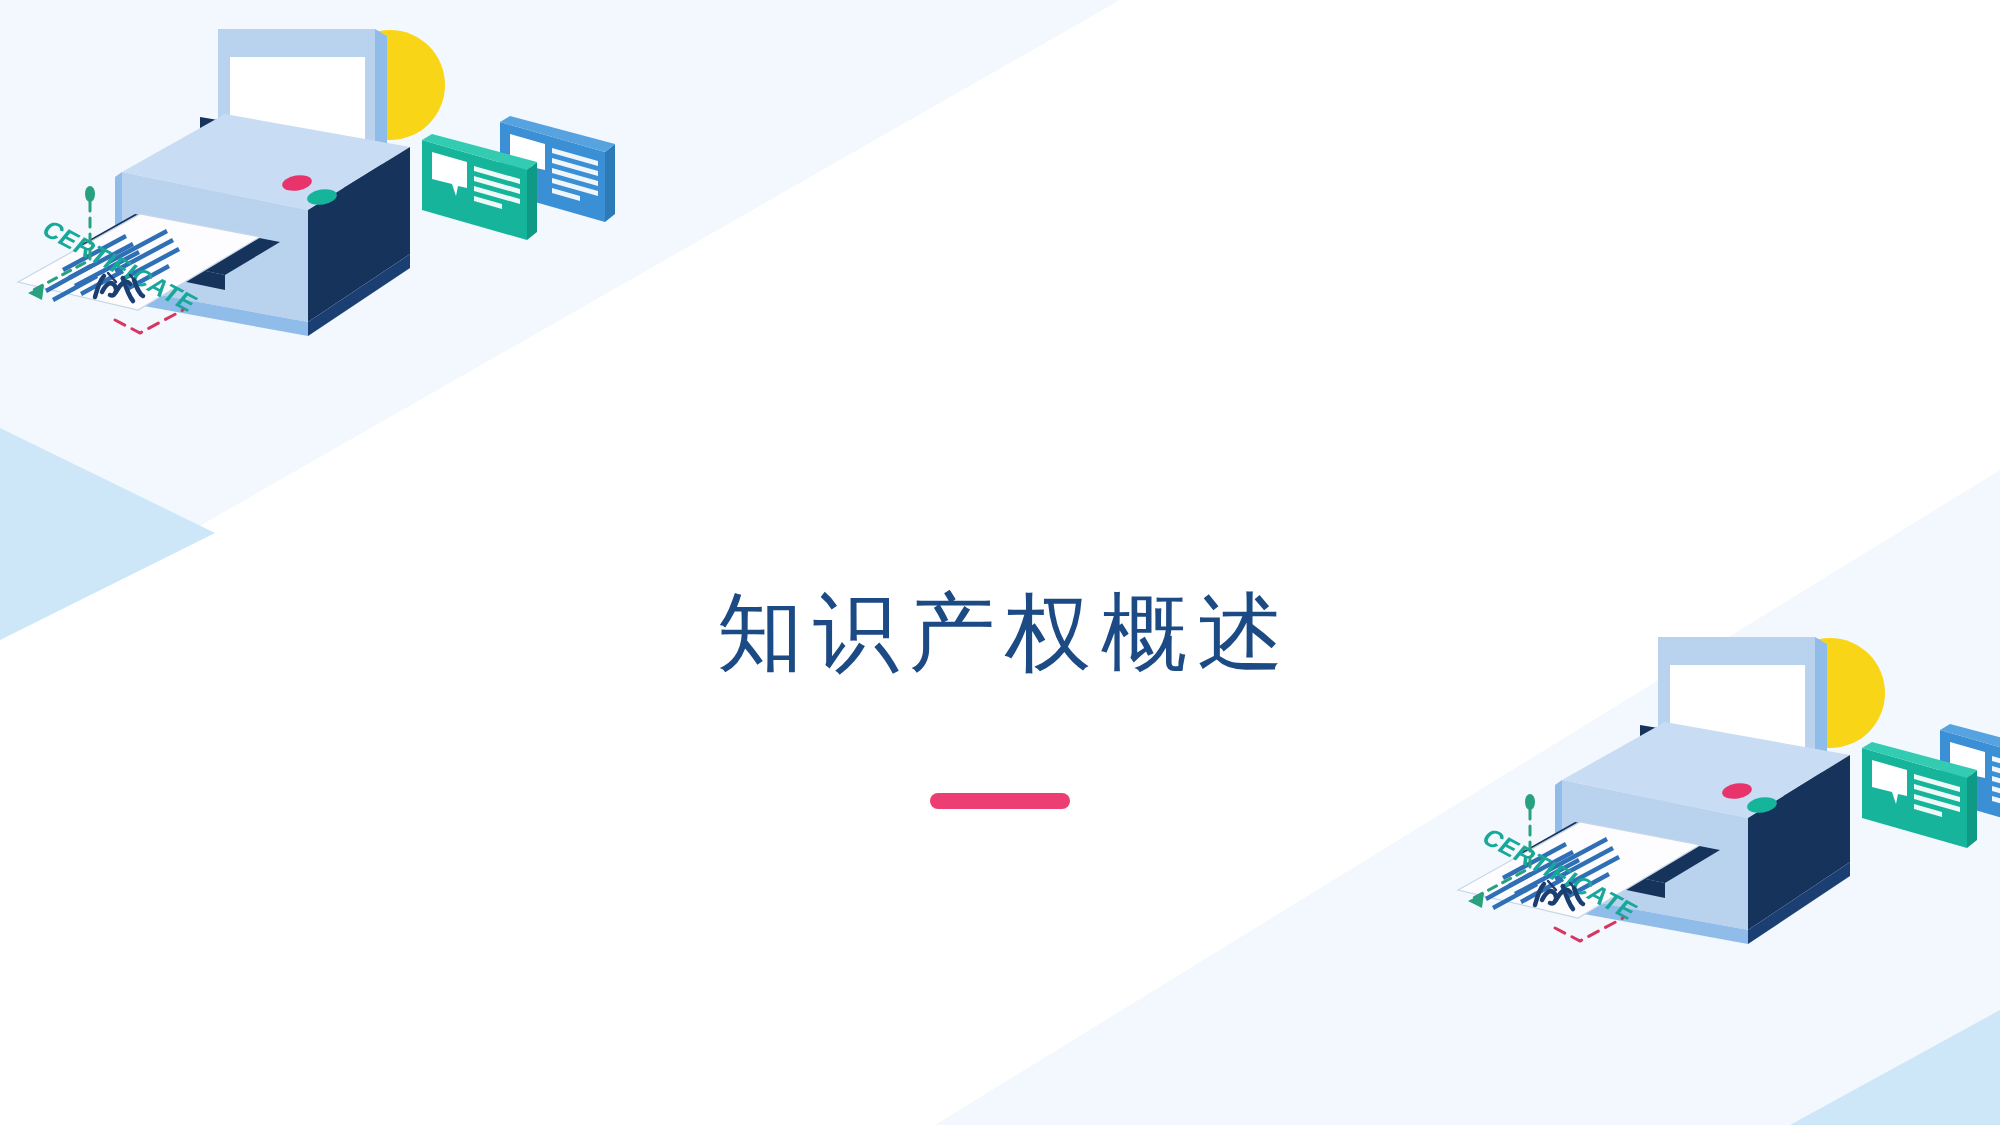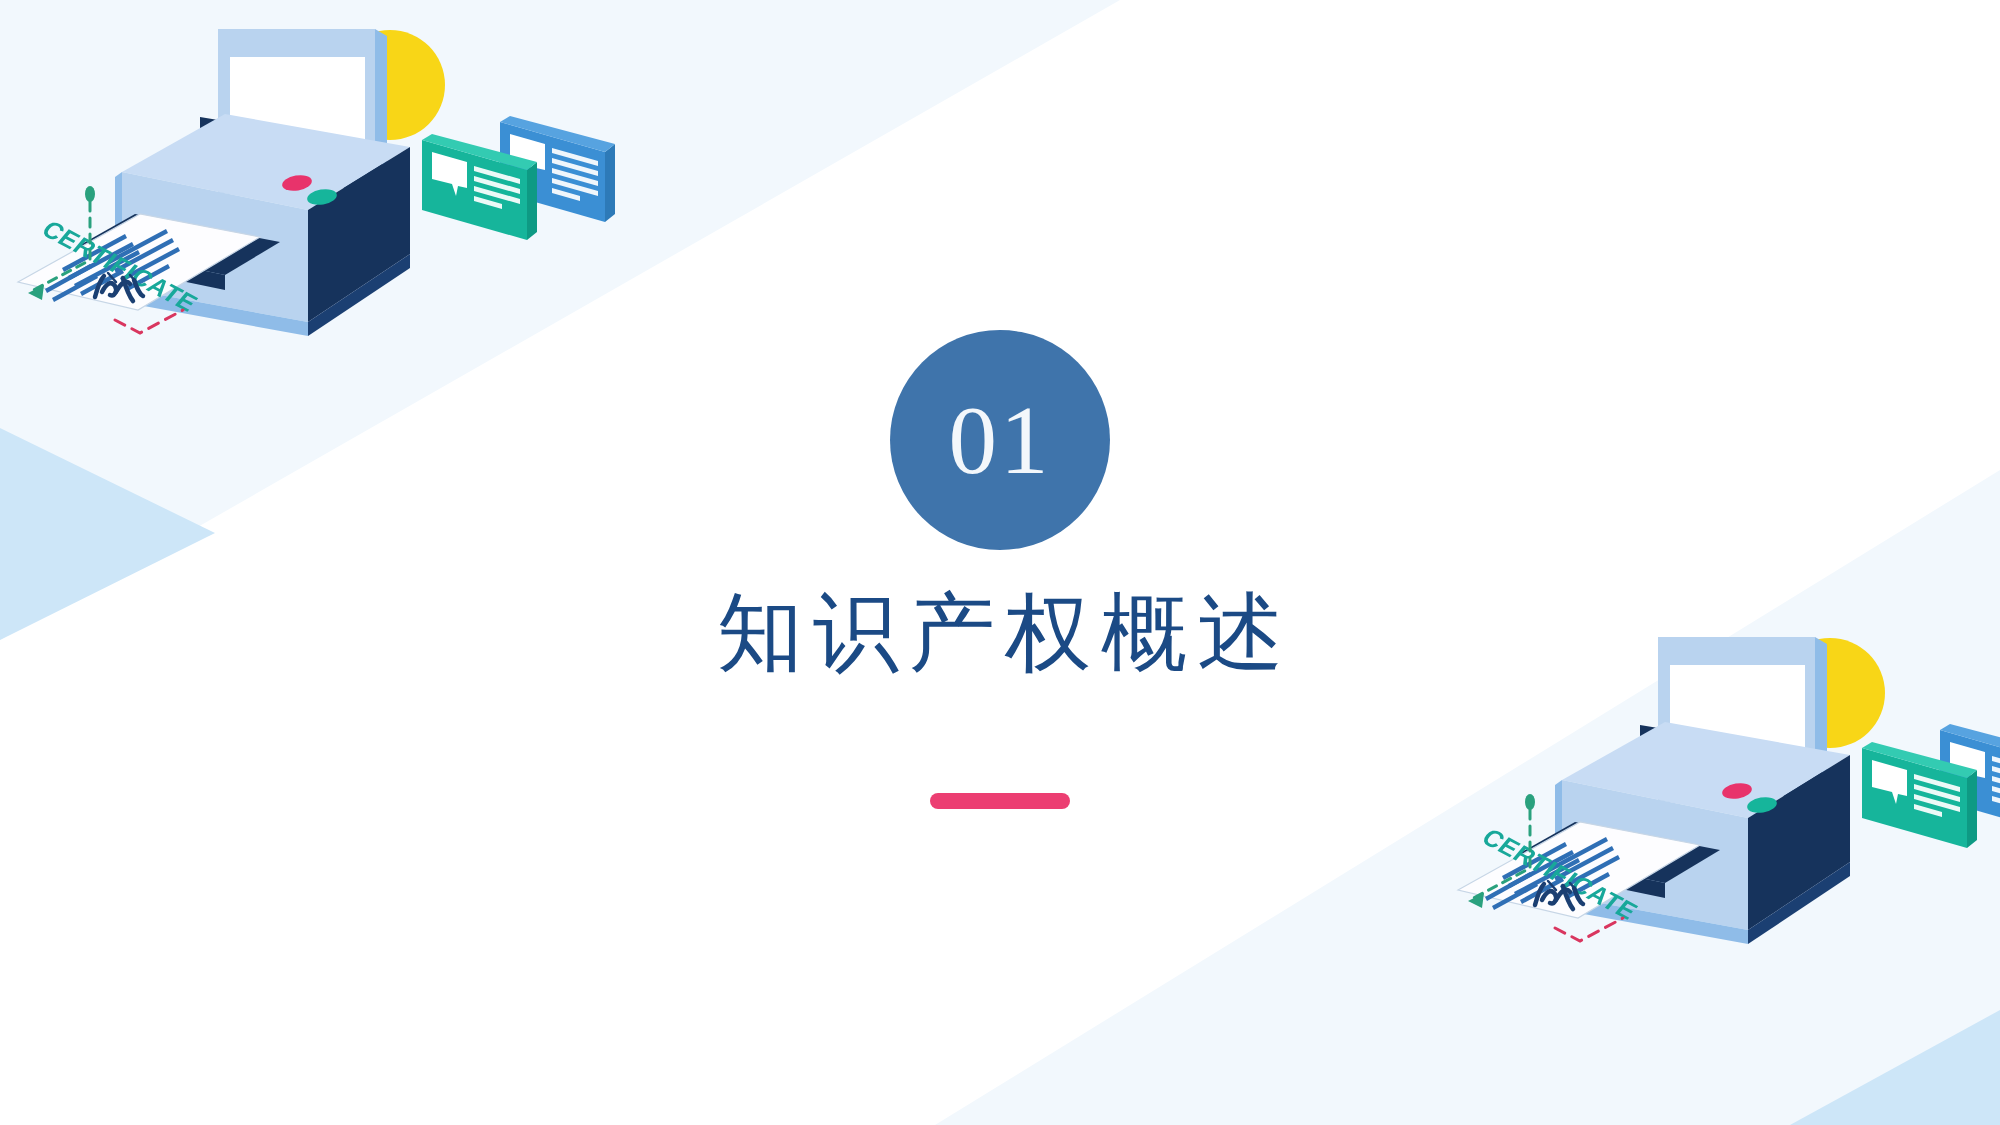--- a/index.html
+++ b/index.html
@@ -286,20 +286,17 @@
       <g fill="#ffffff" opacity="0.92">
         <polygon points="484,174 530,187 530,192 484,179"></polygon>
         <polygon points="484,184 530,197 530,202 484,189"></polygon>
         <polygon points="484,194 530,207 530,212 484,199"></polygon>
         <polygon points="484,204 512,212 512,217 484,209"></polygon>
       </g>
     </svg>
   </div>
 
   <div class="center-block">
-    <div class="number-badge">
-      <span class="num">01</span>
-    </div>
     <div class="section-title">知识产权概述</div>
     <div class="title-rule"></div>
   </div>
 
 </div>
 
 </body></html>

